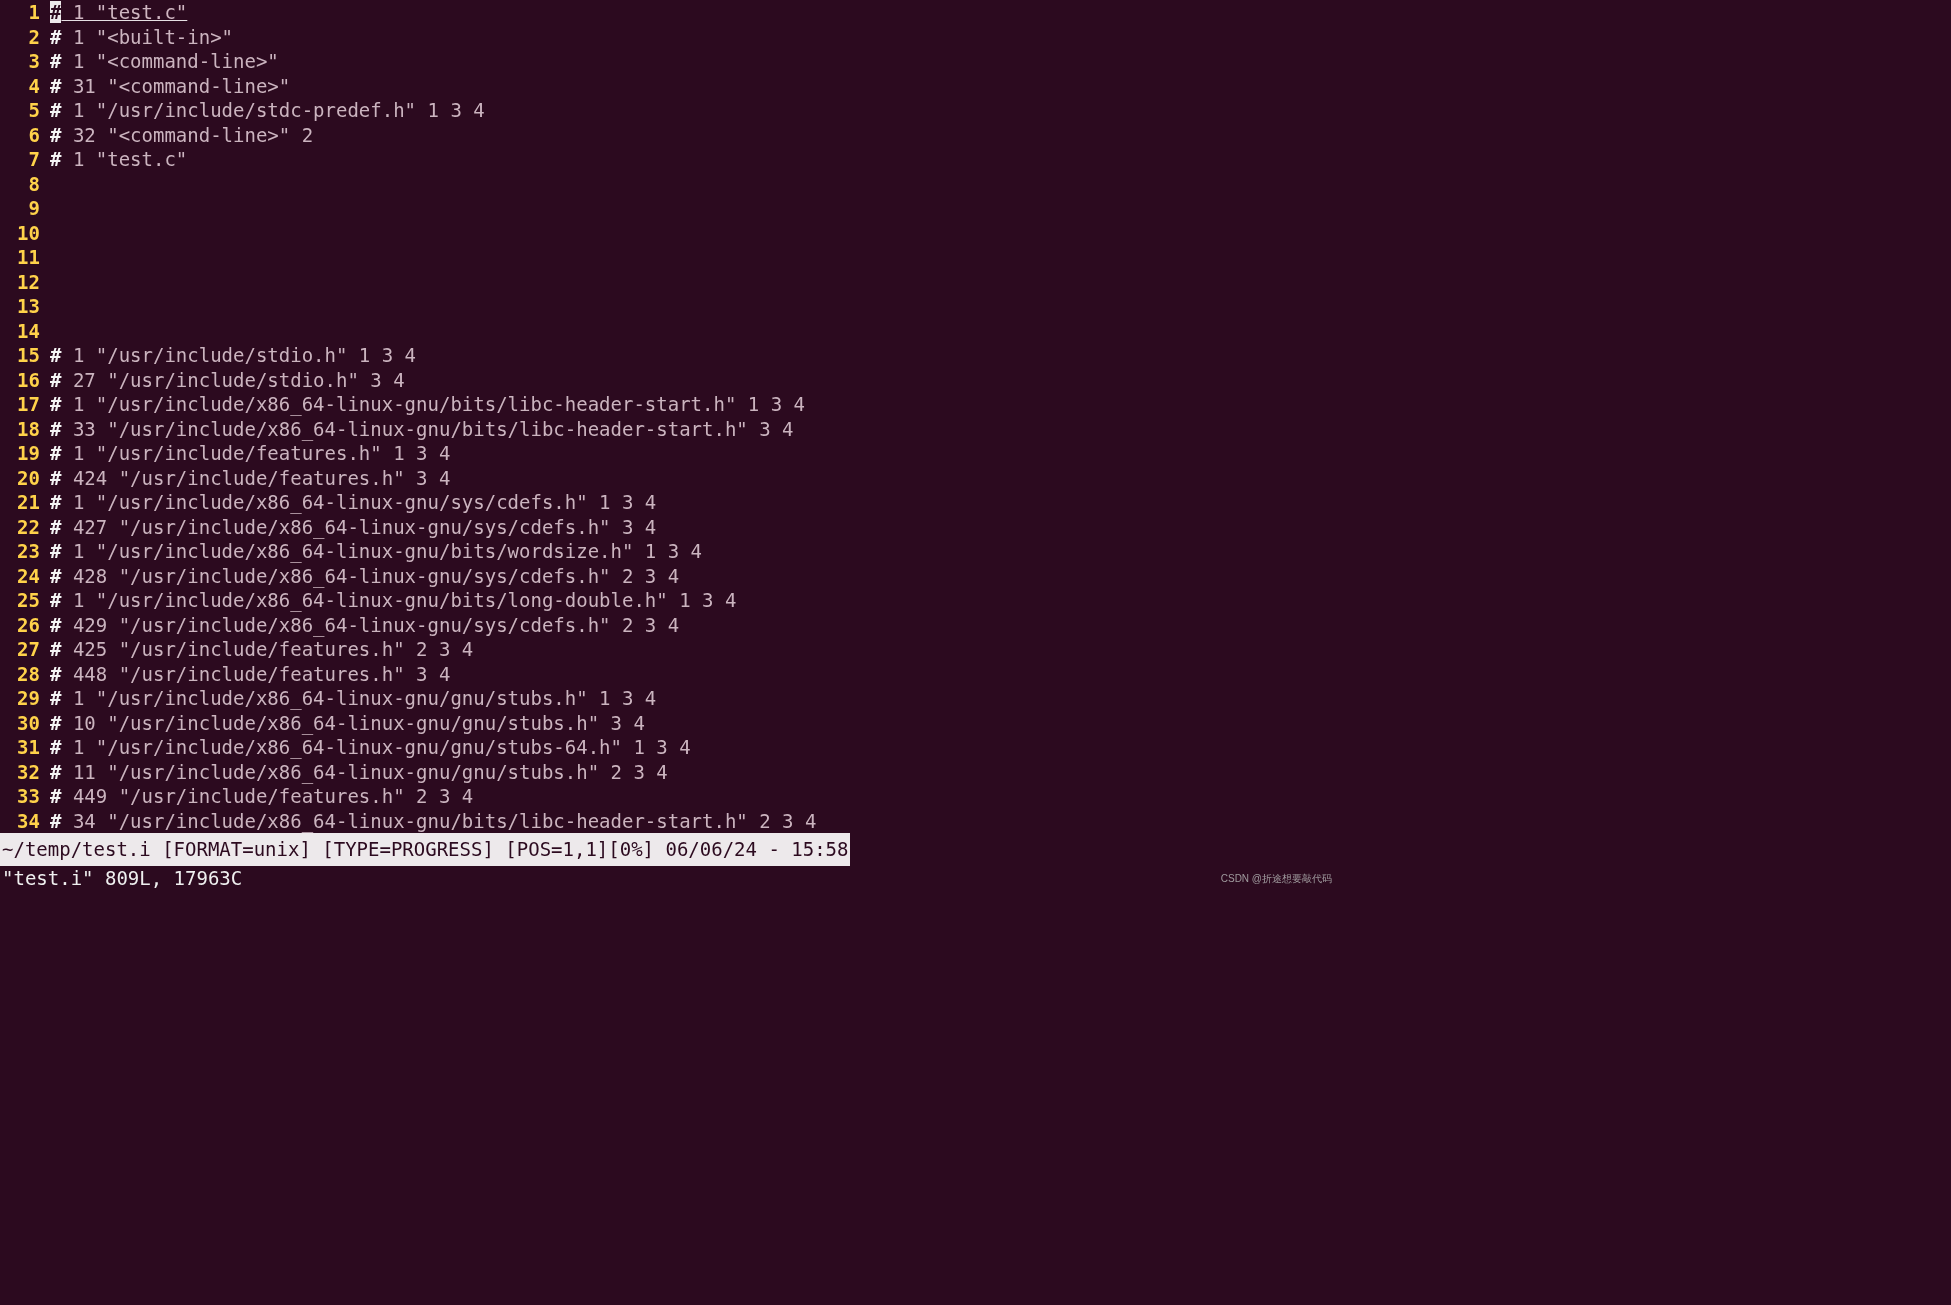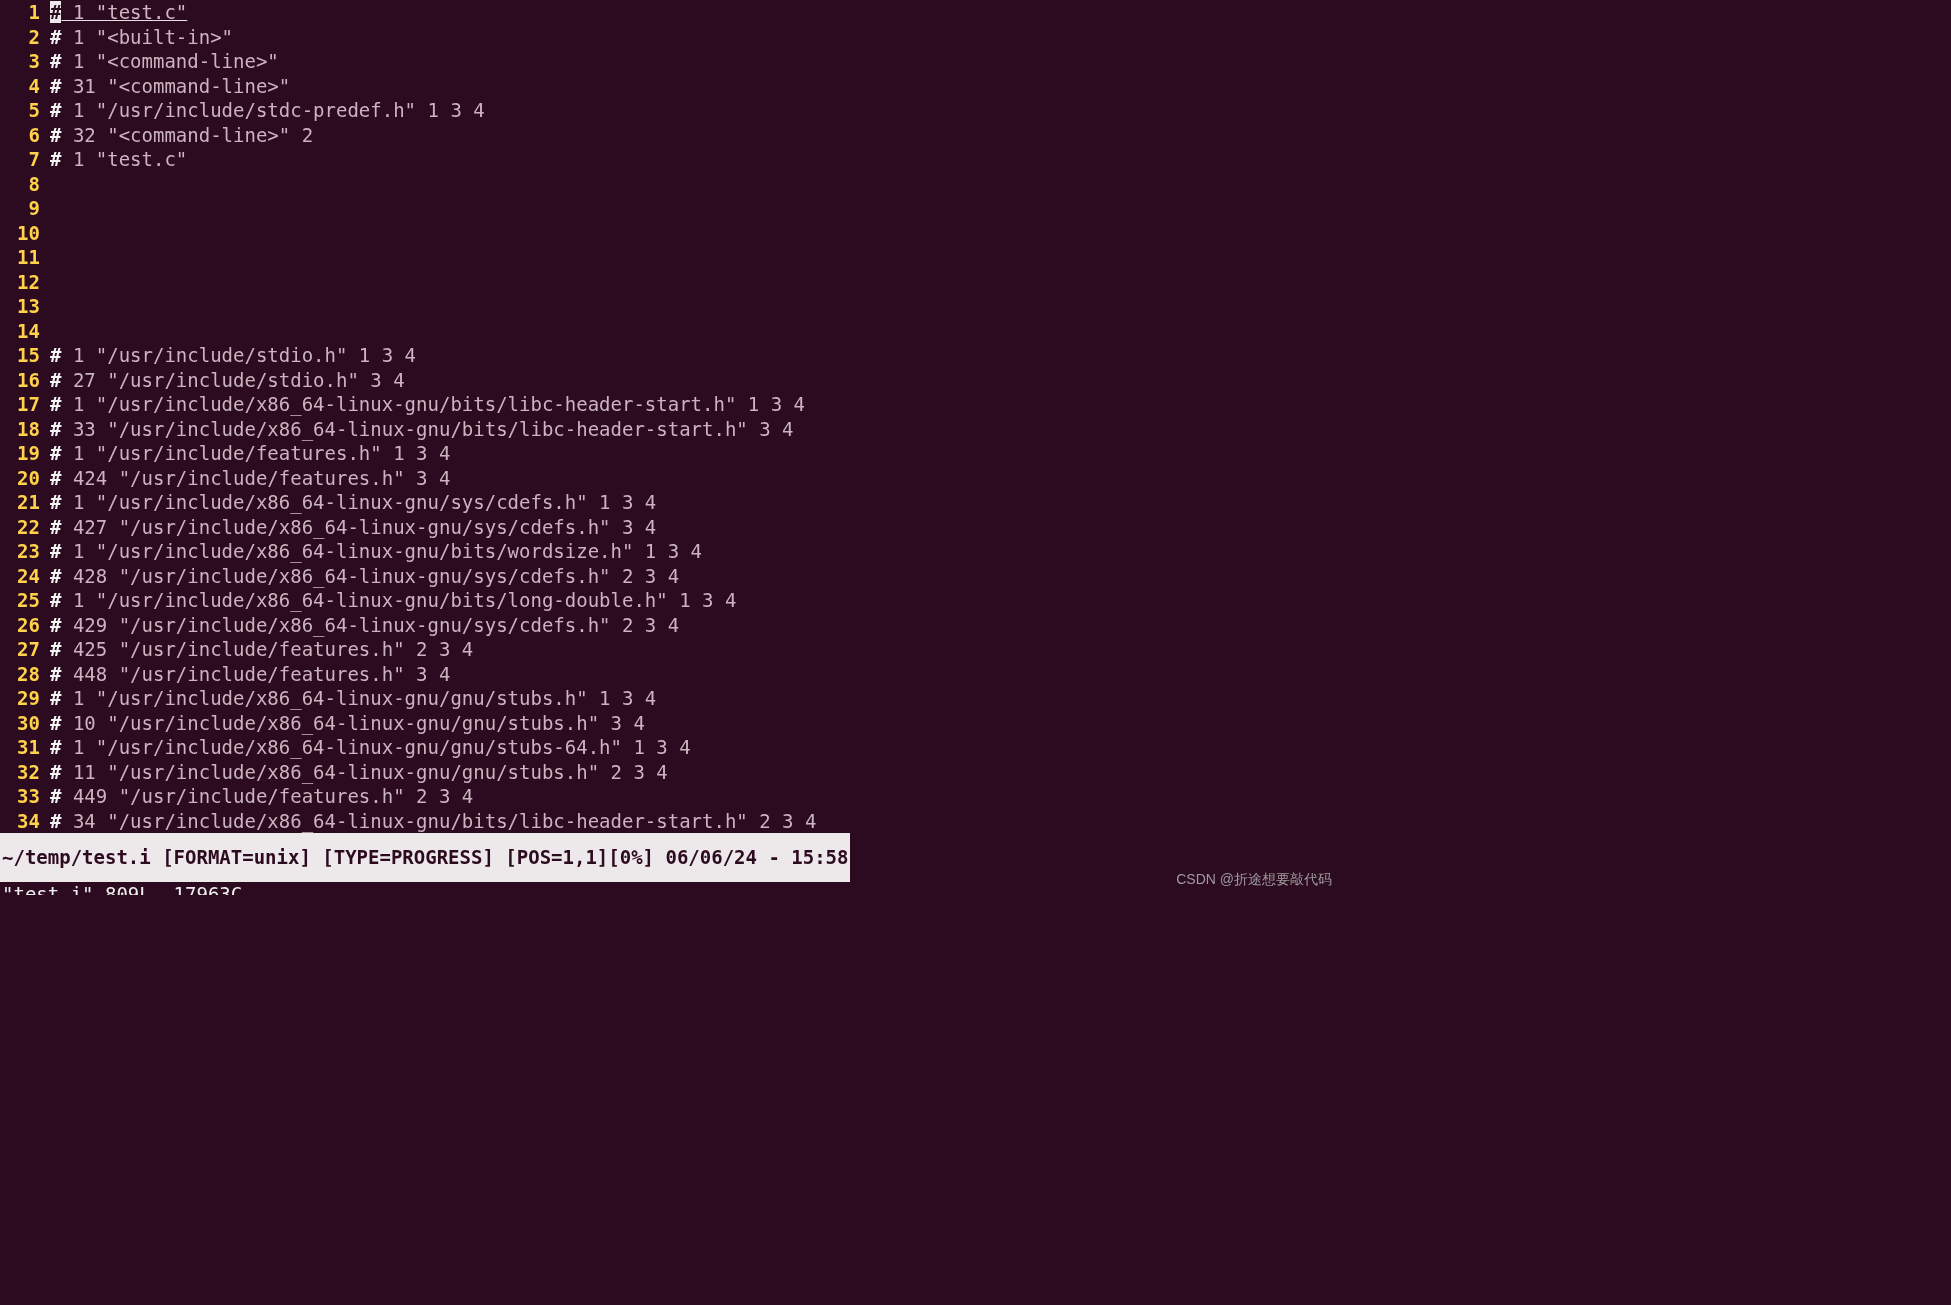--- a/index.html
+++ b/index.html
@@ -47,41 +47,41 @@
   }
   .cursor-block {
     background: #ede9eb;
     color: #2c0a1f;
     font-weight: bold;
     padding: 0 0px;
   }
   .status-bar {
     background: #ede9eb;
     color: #2c0a1f;
-    font-weight: bold;
+    font-weight: normal;
     white-space: pre;
-    padding: 12px 2px;
+    padding: 4px 2px;
     height: 24.5px;
     line-height: 24.5px;
     display: inline-block;
   }
   .cmd-line {
     color: #efefef;
     white-space: pre;
     height: 24.5px;
     line-height: 24.5px;
     padding-left: 2px;
   }
   .csdn {
     position: absolute;
     right: 8px;
     bottom: 4px;
     color: #b3b3b3;
     font-family: Arial, "Microsoft YaHei", sans-serif;
-    font-size: 14px;
+    font-size: 10px;
     opacity: 0.85;
   }
   .underline-span {
     text-decoration-line: underline;
     text-decoration-color: #e6e0e3;
   }
 </style>
 </head>
 <body>
 

